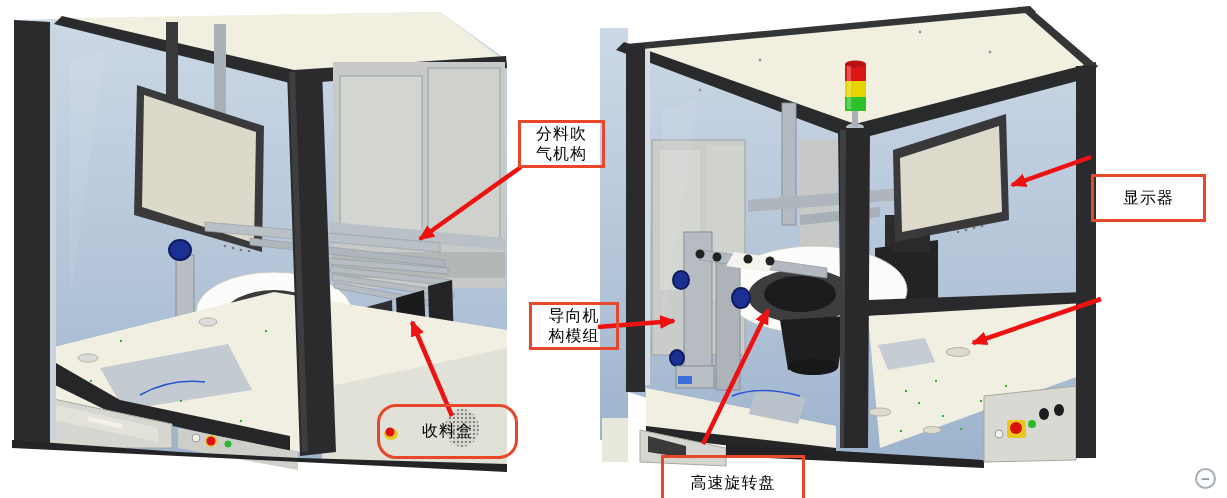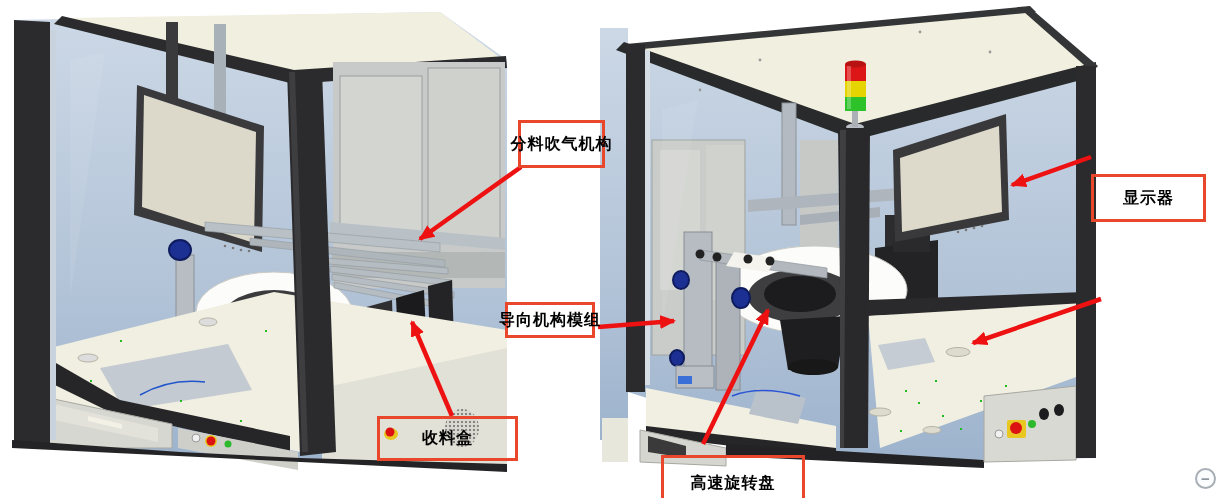--- a/index.html
+++ b/index.html
@@ -1,26 +1,26 @@
 <!DOCTYPE html>
 <html style="--label-border: #e8472b; --arrow-red: #ee1111; --tower-red: #dc1616; --tower-yellow: #e5d400; --tower-green: #2ec22a; --estop-red: #dc1111; --estop-yellow: #e8c820; --button-green: #2db92d; --knob-blue: #1c2f92;"><head>
 <meta charset="utf-8">
 <style>
   html,body{margin:0;padding:0;background:#ffffff;}
   #canvas{position:relative;width:1227px;height:498px;background:#ffffff;overflow:hidden;
           font-family:"Liberation Sans","DejaVu Sans",sans-serif;}
   #machines{position:absolute;left:0;top:0;}
   .anno{position:absolute;border:3px solid var(--label-border,#e8472b);
-        display:flex;flex-direction:row;align-items:center;justify-content:center;
-        font-weight:bold;font-size:16px;line-height:1.28;color:#000;text-align:center;
+        display:flex;flex-direction:column;align-items:center;justify-content:center;
+        font-weight:normal;font-size:16px;line-height:1.28;color:#000;text-align:center;
         background:transparent;box-sizing:border-box;letter-spacing:1px;}
   .anno .ln{white-space:nowrap;}
   #anno-blow   {left:518px;top:120px;width:87px;height:48px;}
-  #anno-guide  {left:505px;top:302px;width:90px;height:36px;}
-  #anno-box    {left:377px;top:416px;width:141px;height:45px;}
+  #anno-guide  {left:529px;top:302px;width:90px;height:48px;}
+  #anno-box    {left:377px;top:404px;width:141px;height:55px;border-radius:19px;}
   #anno-display{left:1091px;top:146px;width:115px;height:48px;margin-top:28px;}
   #anno-camera {left:1099px;top:262px;width:119px;height:67px;}
   #anno-disk   {left:661px;top:443px;width:144px;height:56px;margin-top:12px;}
   #zoom-out{position:absolute;left:1195px;top:468px;width:21px;height:21px;border-radius:50%;
             border:2px solid #a8aeb6;color:#8a929c;background:#fbfcfd;display:flex;
             align-items:center;justify-content:center;font-size:15px;font-weight:bold;
             cursor:pointer;box-sizing:border-box;line-height:1;}
   .arrow{stroke:var(--arrow-red,#ee1111);stroke-width:4.5;fill:none;}
 </style>
 </head>

